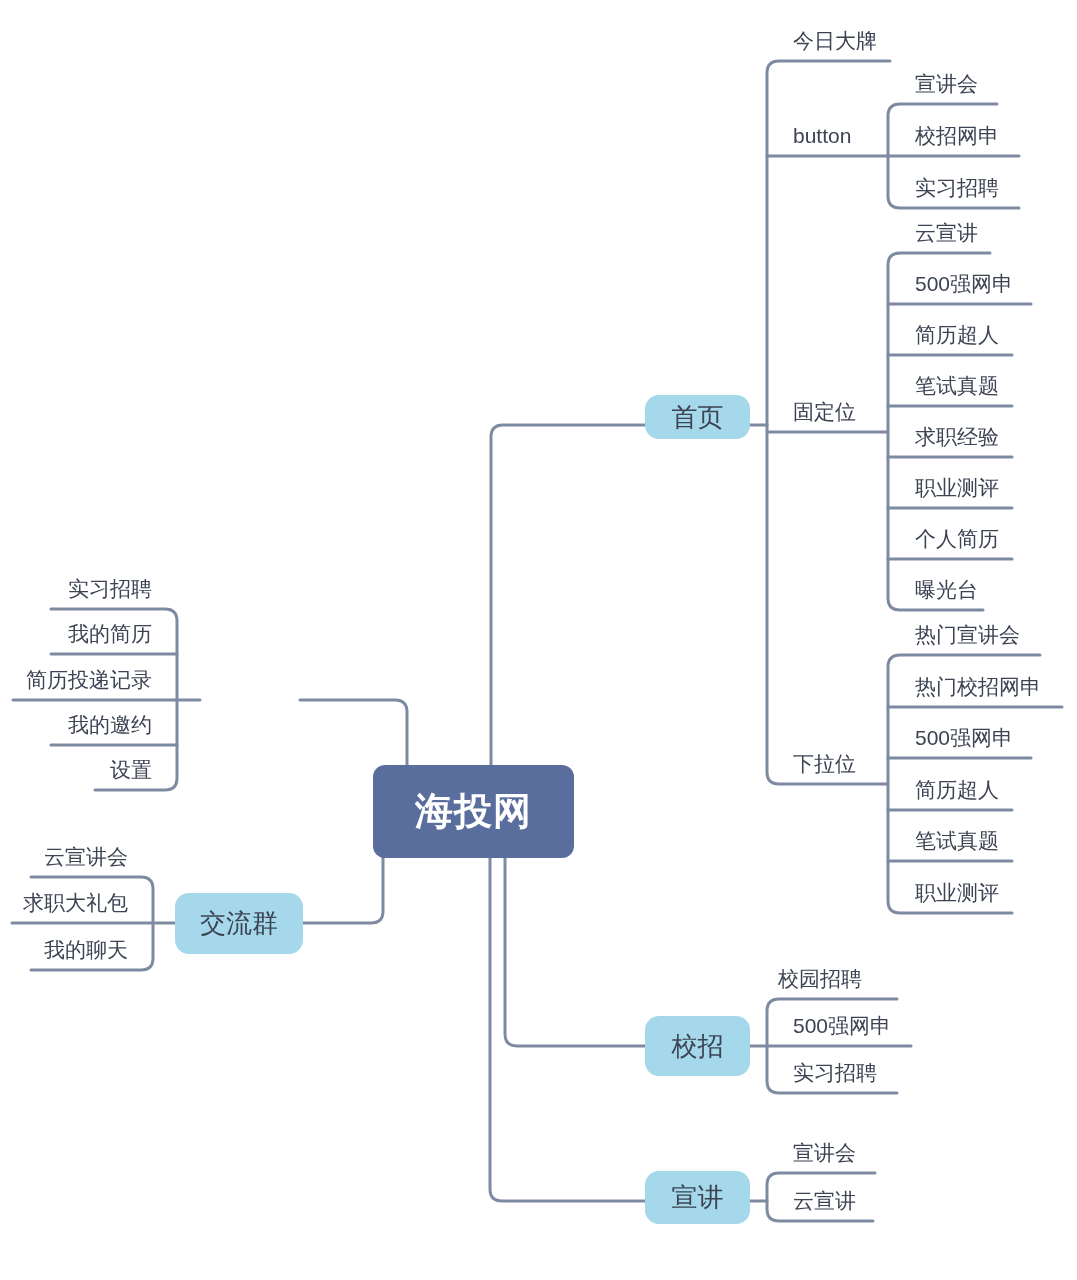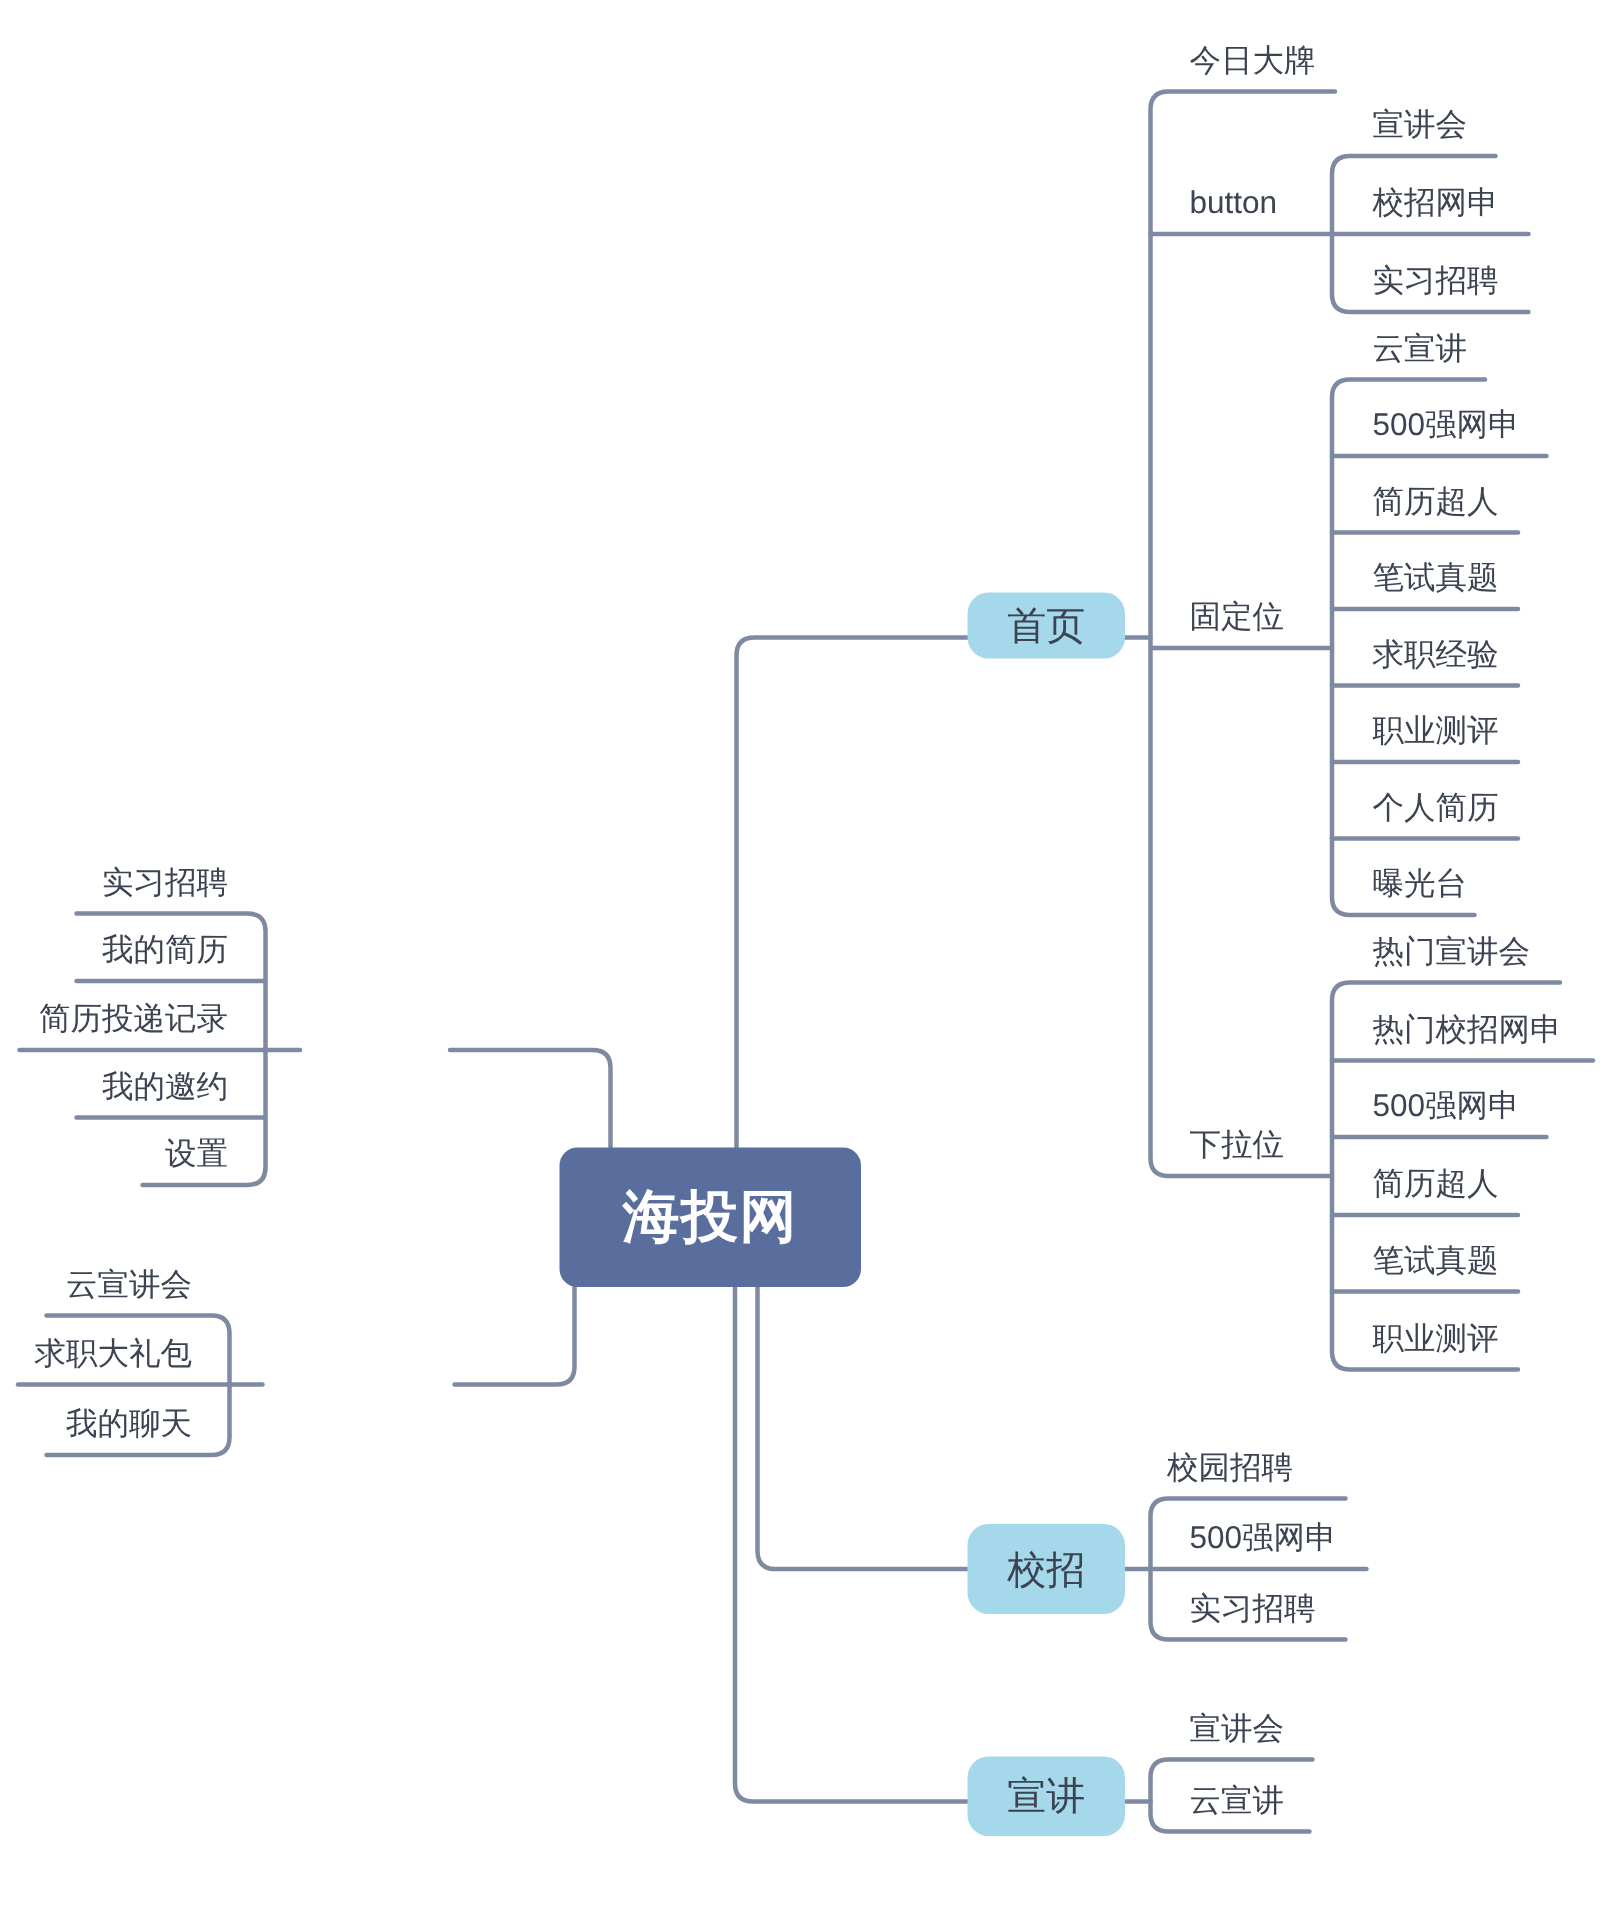--- a/index.html
+++ b/index.html
@@ -72,20 +72,21 @@
     <path d="M750 1046 L911 1046"></path>
     <path d="M897 999 L779 999 Q767 999 767 1011 L767 1081 Q767 1093 779 1093 L897 1093"></path>
 
     <path d="M490 858 L490 1189 Q490 1201 502 1201 L645 1201"></path>
     <path d="M750 1201 L767 1201"></path>
     <path d="M875 1173 L779 1173 Q767 1173 767 1185 L767 1209 Q767 1221 779 1221 L873 1221"></path>
   </svg>
 
   <div class="node root" style="left:373px;top:765px;width:201px;height:93px;">海投网</div>
   <div class="node branch" style="left:645px;top:395px;width:105px;height:44px;">首页</div>
+  <div class="node branch" style="left:175px;top:893px;width:128px;height:61px;">交流群</div>
   <div class="node branch" style="left:645px;top:1016px;width:105px;height:60px;">校招</div>
   <div class="node branch" style="left:645px;top:1171px;width:105px;height:53px;">宣讲</div>
 
   <div class="label r" style="left:793px;top:27px;">今日大牌</div>
   <div class="label r" style="left:793px;top:122px;">button</div>
   <div class="label r" style="left:793px;top:398px;">固定位</div>
   <div class="label r" style="left:793px;top:750px;">下拉位</div>
 
   <div class="label r" style="left:915px;top:70px;">宣讲会</div>
   <div class="label r" style="left:915px;top:122px;">校招网申</div>

